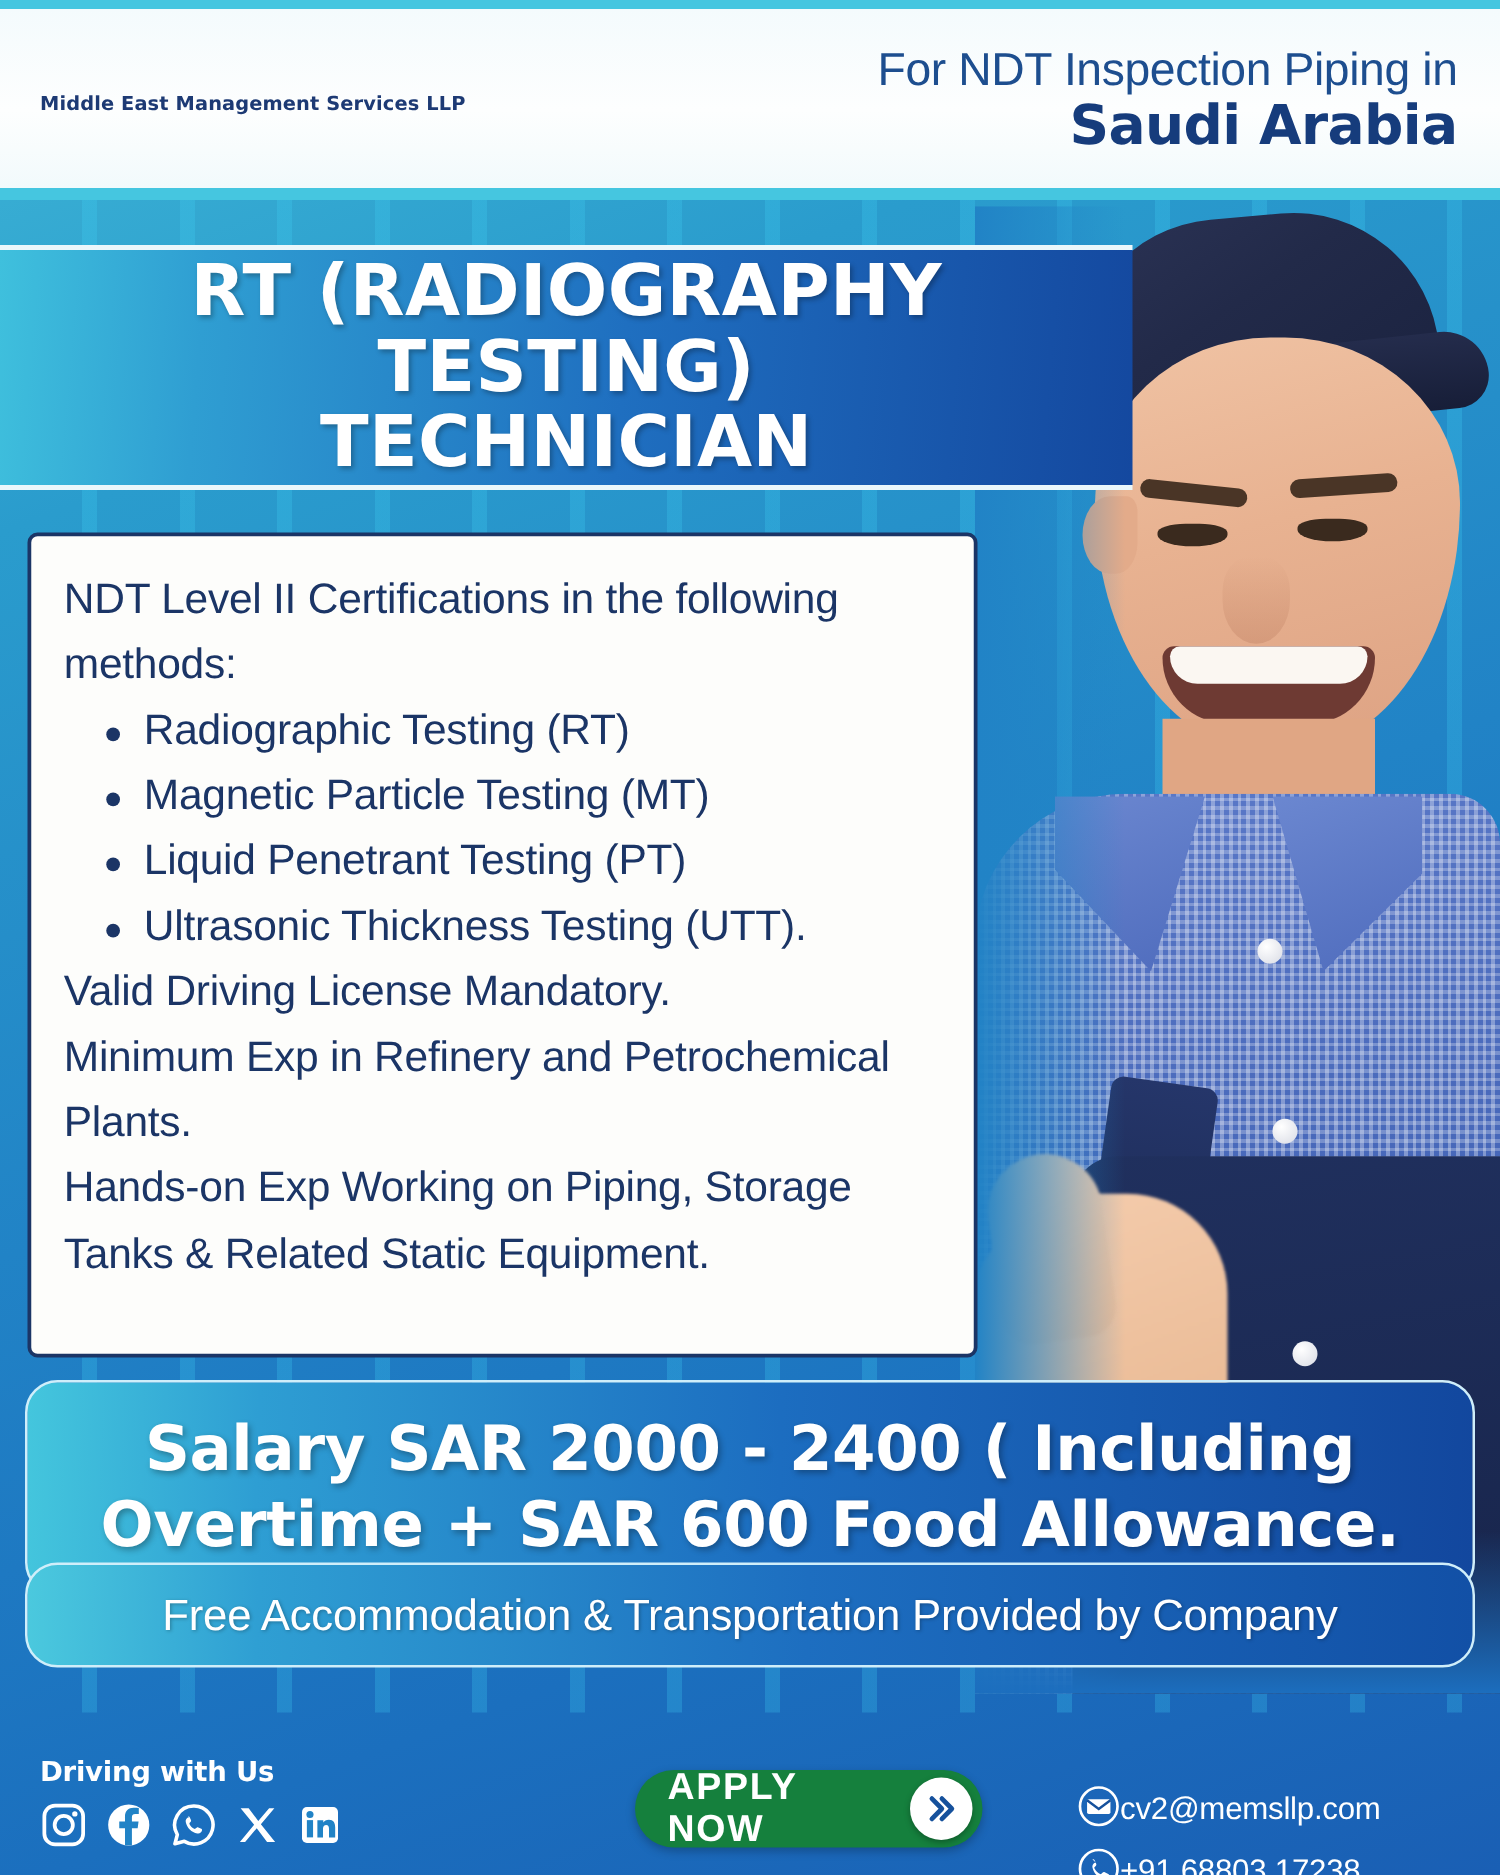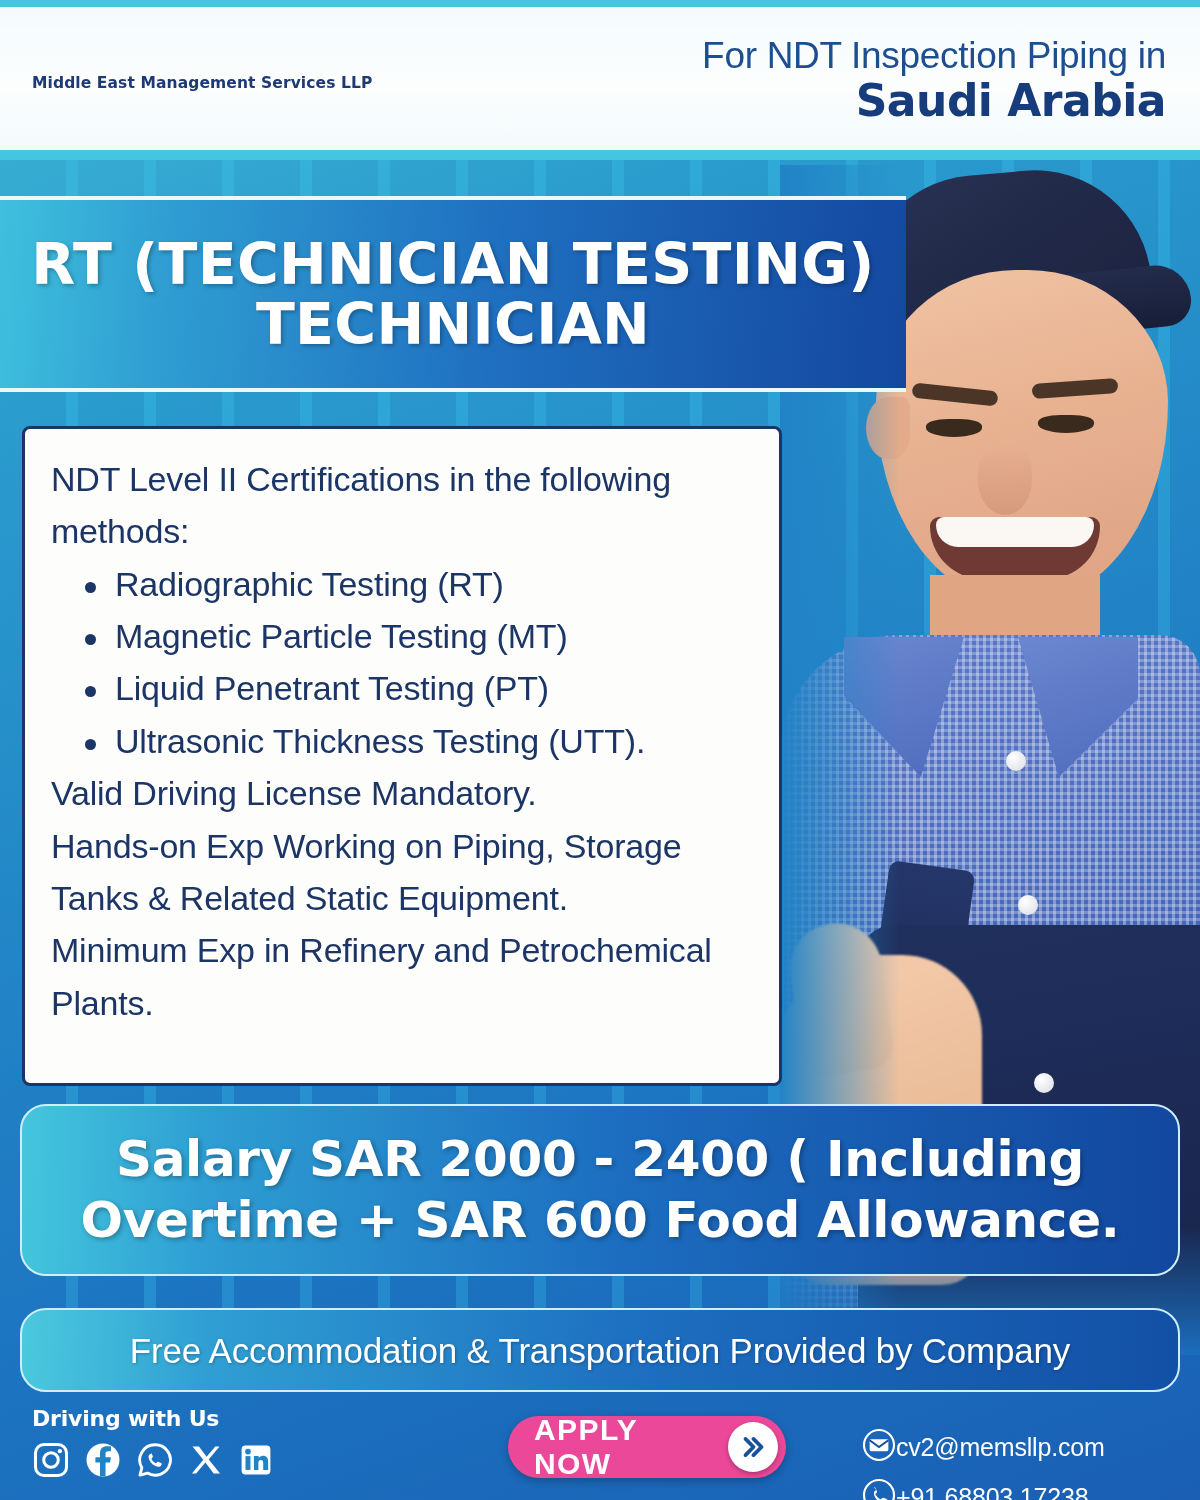--- a/index.html
+++ b/index.html
@@ -177,21 +177,21 @@
     padding: 0 22px;
   }
   .salary-text {
     color: #fff; font-size: 50px; font-weight: 800; line-height: 1.22;
     font-family: "DejaVu Sans", sans-serif; letter-spacing: -.3px;
     text-shadow: 2px 2px 5px rgba(0,0,0,.3);
   }
 
   
   .accom-banner {
-    position: absolute; left: 20px; top: 1308px; width: 1160px; height: 84px;
+    position: absolute; left: 20px; top: 1250px; width: 1160px; height: 84px;
     background: linear-gradient(92deg,#4bc9de 0%,#2f9fd3 16%,#1d6ec0 54%,#1250a6 100%);
     border: 2px solid #cfeefa; border-radius: 26px;
     display: flex; align-items: center; justify-content: center;
   }
   .accom-text {
     color: #fff; font-size: 35px; line-height: 1;
     font-family: "Liberation Sans", sans-serif; letter-spacing: -.2px;
     text-shadow: 1px 1px 3px rgba(0,0,0,.28);
   }
 
@@ -202,21 +202,21 @@
   }
   .f-left { width: 400px; }
   .connect-label {
     color: #ffffff; font-size: 22px; font-weight: 800;
     font-family: "DejaVu Sans", sans-serif; margin-bottom: 10px; letter-spacing: -.2px;
   }
   .social-row { display: flex; align-items: center; gap: 14px; }
   .social-row svg { display: block; }
   .f-mid { flex: 1; display: flex; justify-content: center; padding-top: 10px; }
   .apply-btn {
-    background: #ec4899; border-radius: 40px; height: 62px; width: 278px;
+    background: #15803d; border-radius: 40px; height: 62px; width: 278px;
     display: flex; align-items: center; justify-content: center; gap: 14px;
     padding: 0 8px 0 26px; box-shadow: 0 3px 8px rgba(0,0,0,.25); cursor: pointer;
   }
   .apply-label {
     color: #ffffff; font-size: 30px; font-weight: 700; letter-spacing: 1.4px;
     font-family: "Liberation Sans", sans-serif;
   }
   .apply-circle {
     width: 50px; height: 50px; border-radius: 50%; background: #fff; flex: none;
     display: flex; align-items: center; justify-content: center;
@@ -269,35 +269,35 @@
     <div class="logo-block">
       <div class="logo-tag">Middle East Management Services LLP</div>
     </div>
     <div class="header-right">
       <div class="hdr-line1">For NDT Inspection Piping in</div>
       <div class="hdr-line2">Saudi Arabia</div>
     </div>
   </div>
 
   <div class="title-banner">
-    <div class="title-l1">RT (TECHNICIAN TESTING)</div>
+    <div class="title-l1">RT (RADIOGRAPHY TESTING)</div>
     <div class="title-l2">TECHNICIAN</div>
   </div>
 
   <div class="req-card">
     <div class="req-text">NDT Level II Certifications in the following methods:</div>
     <ul class="req-list req-text">
       <li>Radiographic Testing (RT)</li>
       <li>Magnetic Particle Testing (MT)</li>
       <li>Liquid Penetrant Testing (PT)</li>
       <li>Ultrasonic Thickness Testing (UTT).</li>
     </ul>
     <div class="req-text">Valid Driving License Mandatory.</div>
+    <div class="req-text">Minimum Exp in Refinery and Petrochemical Plants.</div>
     <div class="req-text">Hands-on Exp Working on Piping, Storage Tanks &amp; Related Static Equipment.</div>
-    <div class="req-text">Minimum Exp in Refinery and Petrochemical Plants.</div>
   </div>
 
   <div class="salary-banner">
     <div class="salary-text">Salary SAR 2000 - 2400 ( Including Overtime + SAR 600 Food Allowance.</div>
   </div>
 
   <div class="accom-banner">
     <div class="accom-text">Free Accommodation &amp; Transportation Provided by Company</div>
   </div>
 

